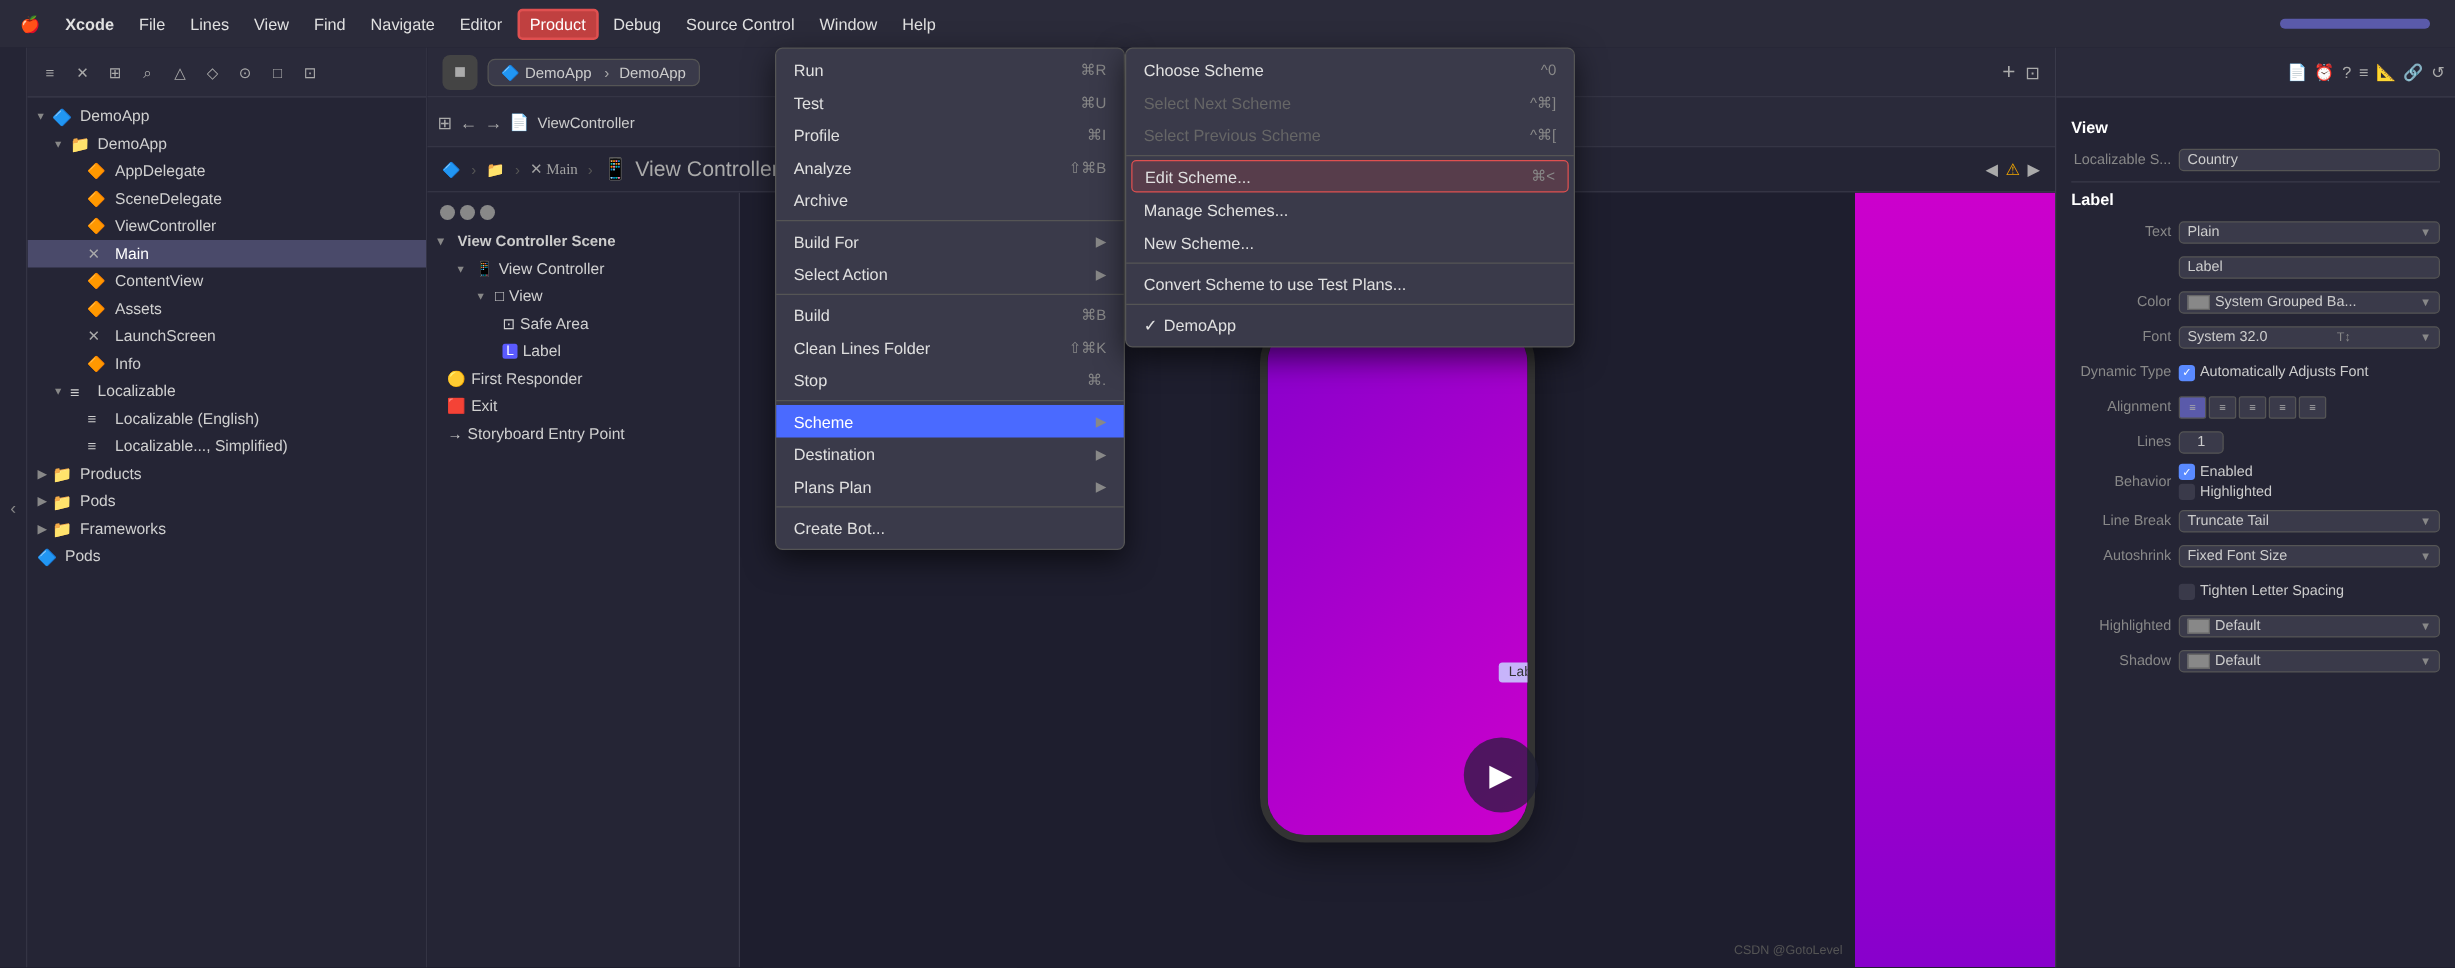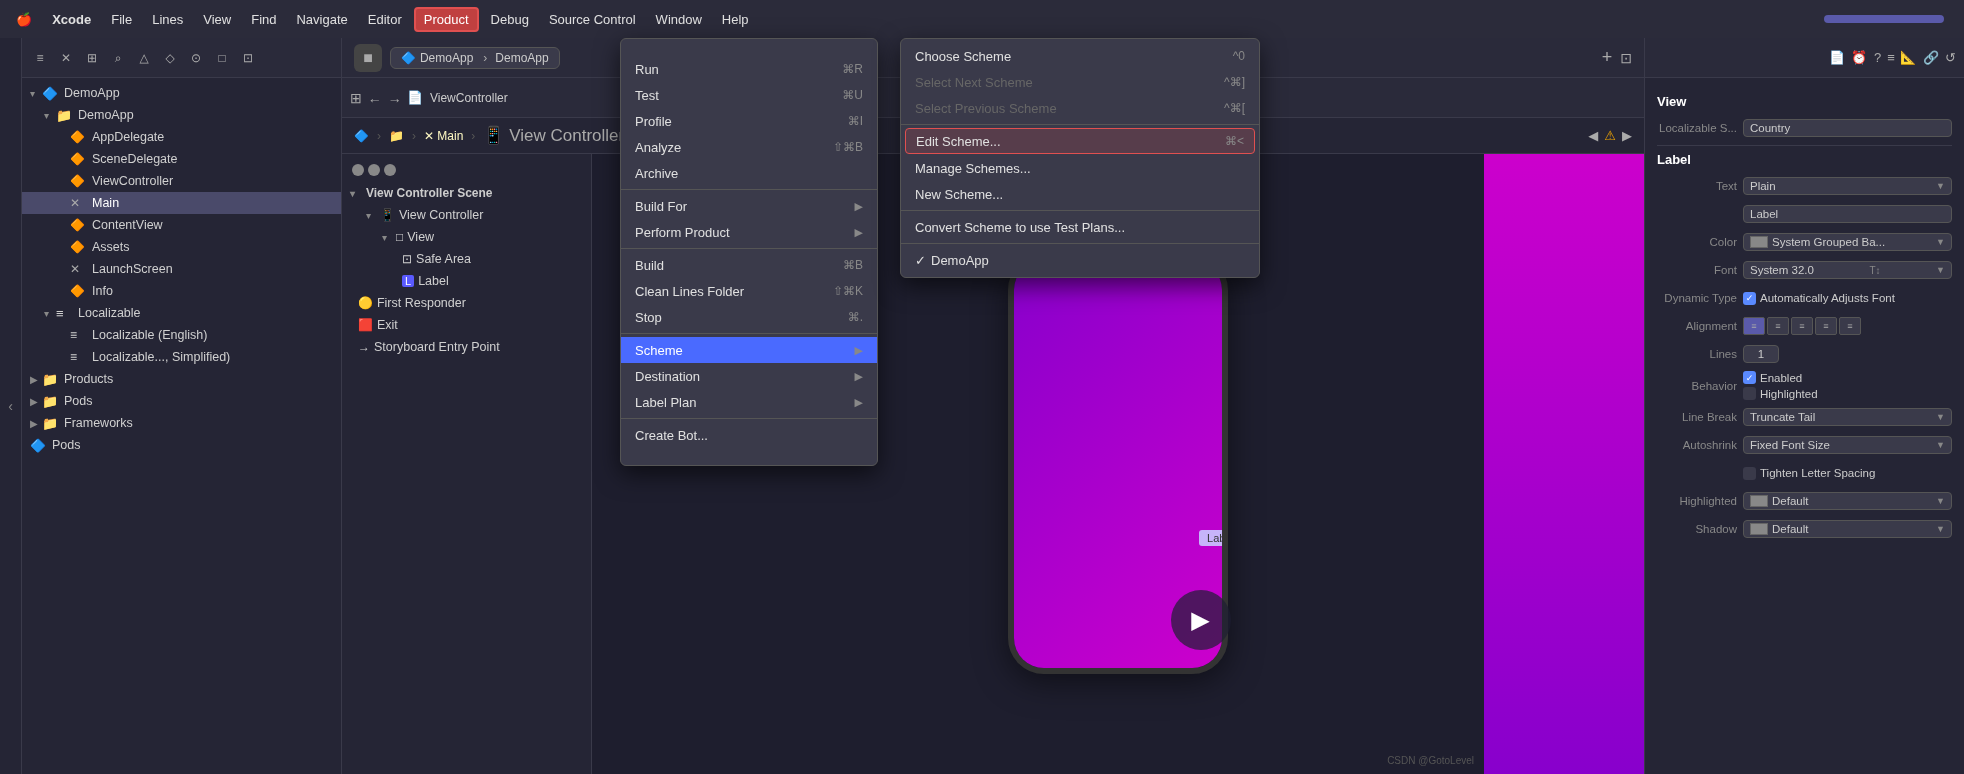--- a/index.html
+++ b/index.html
@@ -302,27 +302,27 @@
       border-radius: 4px;
       padding: 2px 4px;
       color: #ccc;
       font-size: 11.5px;
       text-align: center;
     }
     .product-menu {
       position: absolute;
       top: 38px;
       left: 620px;
-      width: 258px;
+      width: 280px;
       background: #3a3a4a;
       border: 1px solid #555;
       border-radius: 6px;
       box-shadow: 0 8px 24px rgba(0,0,0,0.6);
       z-index: 300;
-      padding: 17px 0;
+      padding: 4px 0;
     }
     .scheme-submenu {
       position: absolute;
       top: 38px;
       left: 900px;
       width: 360px;
       background: #3a3a4a;
       border: 1px solid #555;
       border-radius: 6px;
       box-shadow: 0 8px 24px rgba(0,0,0,0.6);
@@ -508,21 +508,21 @@
       <span style="color:#aaa;font-size:14px;cursor:pointer;">→</span>
       <span style="color:#aaa;font-size:13px;">📄</span>
       <span style="color:#ccc;font-size:12px;">ViewController</span>
     </div>
 
     <div class="editor-title-bar">
       <span style="color:#aaa;font-size:12px;">🔷</span>
       <span class="breadcrumb-sep">›</span>
       <span style="color:#aaa;font-size:12px;">📁</span>
       <span class="breadcrumb-sep">›</span>
-      <span style="color:#fef9c3;font-size:12px;">✕ Main</span>
+      <span style="color:#a3a3a3;font-size:12px;font-family:Liberation Serif, serif;">✕ Main</span>
       <span class="breadcrumb-sep">›</span>
       <span style="color:#aaa;font-size:17px;">📱 View Controller</span>
       <span class="breadcrumb-sep">›</span>
       <span style="color:#aaa;font-size:12px;">□ View</span>
       <span class="breadcrumb-sep">›</span>
       <span style="color:#ccc;font-size:12px;font-weight:600;">L Label</span>
       <div style="flex:1;"></div>
       <span style="color:#aaa;font-size:13px;cursor:pointer;">◀</span>
       <span style="color:#f0a500;font-size:13px;">⚠</span>
       <span style="color:#aaa;font-size:13px;cursor:pointer;">▶</span>
@@ -733,21 +733,21 @@
   </div>
   <div class="menu-item">
     <span>Archive</span>
   </div>
   <div class="menu-divider"></div>
   <div class="menu-item">
     <span>Build For</span>
     <span class="arrow">▶</span>
   </div>
   <div class="menu-item">
-    <span>Perform Product</span>
+    <span>Select Action</span>
     <span class="arrow">▶</span>
   </div>
   <div class="menu-divider"></div>
   <div class="menu-item">
     <span>Build</span>
     <span class="shortcut">⌘B</span>
   </div>
   <div class="menu-item">
     <span>Clean Lines Folder</span>
     <span class="shortcut">⇧⌘K</span>
@@ -759,21 +759,21 @@
   <div class="menu-divider"></div>
   <div class="menu-item scheme-row highlighted">
     <span>Scheme</span>
     <span class="arrow">▶</span>
   </div>
   <div class="menu-item">
     <span>Destination</span>
     <span class="arrow">▶</span>
   </div>
   <div class="menu-item">
-    <span>Label Plan</span>
+    <span>Plans Plan</span>
     <span class="arrow">▶</span>
   </div>
   <div class="menu-divider"></div>
   <div class="menu-item">
     <span>Create Bot...</span>
   </div>
 </div>
 
 <div class="scheme-submenu">
   <div class="menu-item">

